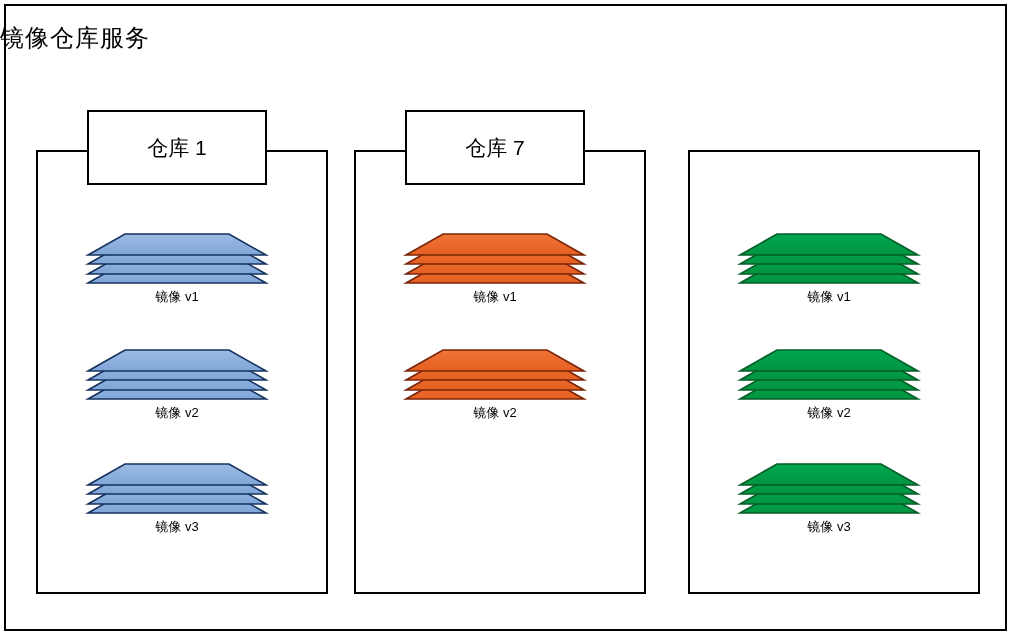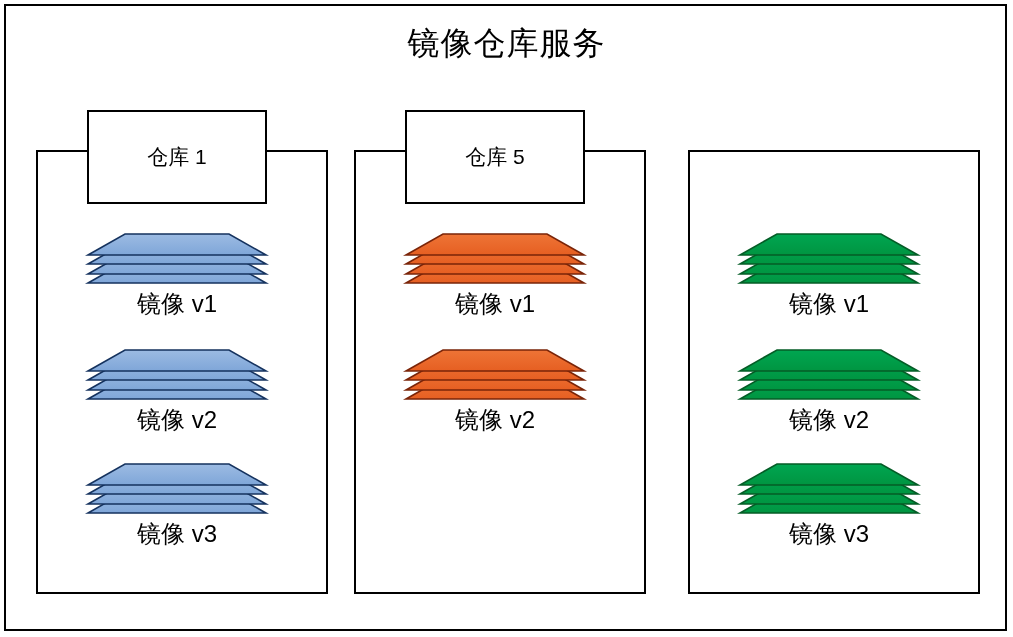--- a/index.html
+++ b/index.html
@@ -27,22 +27,22 @@
     border: 2px solid #000000;
     box-sizing: border-box;
     background: #ffffff;
   }
   
   #diagram-title {
     position: absolute;
     left: 0;
     top: 22px;
     width: 1013px;
-    text-align: center;
-    font-size: 32px;
+    text-align: left;
+    font-size: 24px;
     color: #000000;
     letter-spacing: 1px;
     white-space: nowrap;
   }
   
   .repo {
     position: absolute;
     top: 110px;
     width: 292px;
     height: 485px;
@@ -55,21 +55,21 @@
     height: 444px;
     border: 2px solid #000000;
     box-sizing: border-box;
     background: #ffffff;
   }
   .repo-header {
     position: absolute;
     left: 51px;
     top: 0px;
     width: 180px;
-    height: 94px;
+    height: 75px;
     border: 2px solid #000000;
     box-sizing: border-box;
     background: #ffffff;
     z-index: 5;
     display: flex;
     align-items: center;
     justify-content: center;
   }
   .repo-header-label {
     font-size: 21px;
@@ -98,21 +98,21 @@
     width: 180px;
     height: 23px;
     overflow: visible;
   }
   .image-label {
     position: absolute;
     left: 0;
     top: 56px;
     width: 180px;
     text-align: center;
-    font-size: 24px;
+    font-size: 13px;
     color: #000000;
     white-space: nowrap;
   }
 </style>
 </head>
 <body>
 
 <div id="canvas">
 
   <div id="outer-frame"></div>
@@ -269,21 +269,21 @@
                 <polygon points="38,1 142,1 179,22 1,22" fill="url(#g0_2_3)" stroke="#15325E" stroke-width="1.6"></polygon>
               </svg>
             </div>
           </div>
           <div class="image-label">镜像 v3</div>
         </div>
       </div>
       <div class="repo" style="left: 354px;">
         <div class="repo-body"></div>
         <div class="repo-header">
-          <span class="repo-header-label">仓库 5</span>
+          <span class="repo-header-label">仓库 7</span>
         </div>
         <div class="image-item" style="left: 51px; top: 122px;">
           <div class="stack">
             <div class="layer" style="top: 29px; z-index: 1;">
               <svg viewBox="0 0 180 23" preserveAspectRatio="none">
                 <defs>
                   <linearGradient id="g1_0_0" x1="0" y1="0" x2="0" y2="1">
                     <stop offset="0%" stop-color="#EE7436"></stop>
                     <stop offset="100%" stop-color="#E65F22"></stop>
                   </linearGradient>

